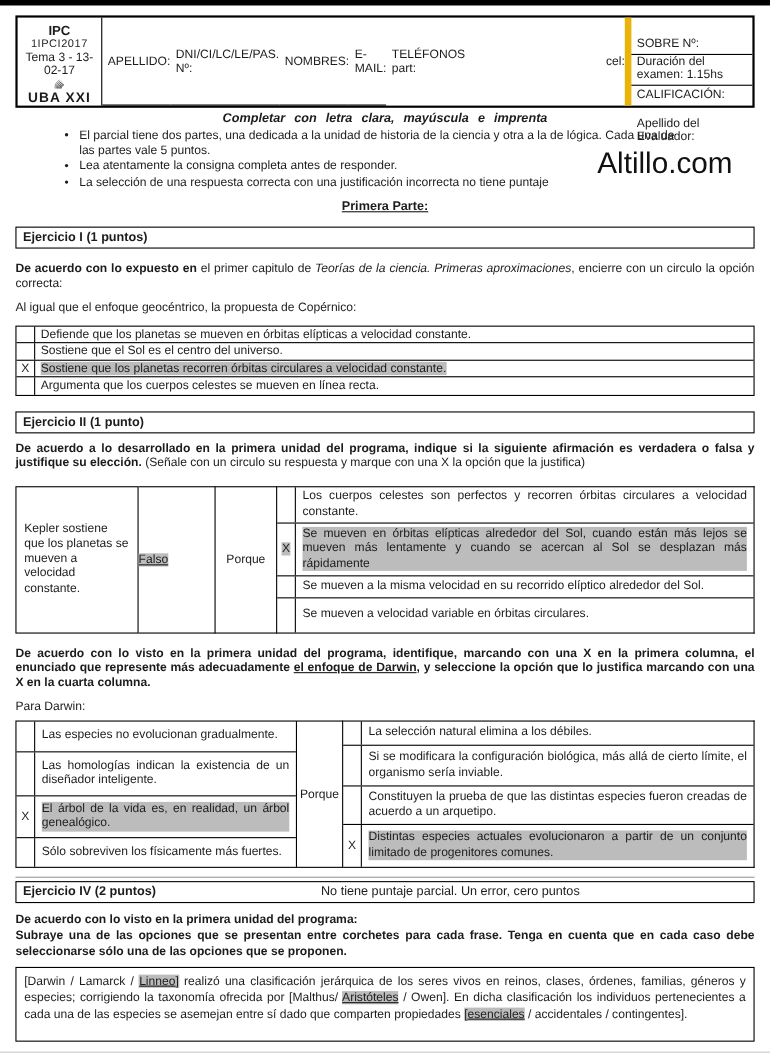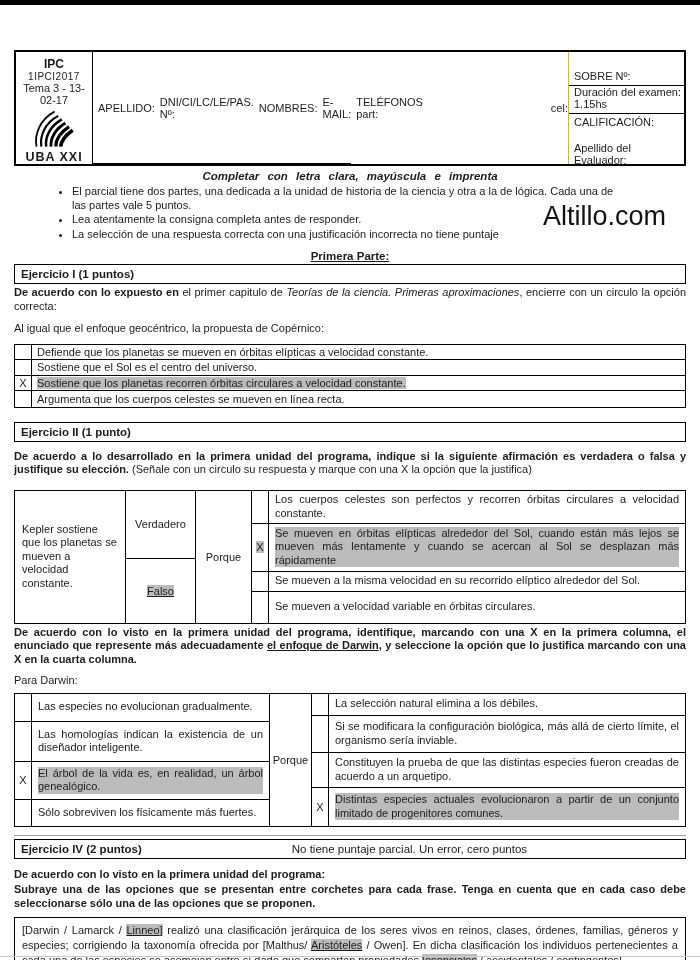--- a/index.html
+++ b/index.html
@@ -9,31 +9,31 @@
     background: #ffffff;
     color: #1c1c1c;
     font-family: "Liberation Sans", "DejaVu Sans", sans-serif;
     font-size: 11px;
     overflow: hidden;
   }
   .topbar { height:5px; background:#000; }
   .page { padding: 9px 14px 0 14px; }
 
   
-  .hdr { display:flex; border:2px solid #000; height:116px;margin-top:36px; }
+  .hdr { display:flex; border:2px solid #000; height:84px; }
   .hdr-left { width:122px; border-right:1px solid #000; display:flex; flex-direction:column; align-items:center; padding-top:5px; text-align:center; }
   .hdr-left .c1 { font-weight:bold; font-size:12px; }
   .hdr-left .c2 { font-size:10px; letter-spacing:.5px; }
   .hdr-left .c3 { font-size:11px; }
   .hdr-left svg { margin-top:2px; }
   .hdr-left .c4 { font-weight:bold; font-size:12.5px; letter-spacing:1px; margin-top:1px; }
   .hdr-mid { flex:1; display:flex; flex-direction:row; }
   .hdr-mid .cell { border-bottom:1px solid #000; display:flex; align-items:center; padding-left:5px; }
   .hdr-mid .cell:last-child { border-bottom:none; }
-  .hdr-right { width:196px; border-left:1px solid #eab308; display:flex; flex-direction:column; }
+  .hdr-right { width:196px; border-left:6px solid #eab308; display:flex; flex-direction:column; }
   .hdr-right .cell { border-bottom:1px solid #000; padding:0 0 3px 5px; display:flex; align-items:flex-end; }
   .hdr-right .cell-last { border-bottom:none; flex:1; display:block; padding-top:2px; }
   .hdr-right .cell-last .l2 { margin-top:14px; }
 
   
   .inst { position:relative; margin-top:4px; }
   .inst-title { text-align:center; font-weight:bold; font-style:italic; font-size:11.5px; word-spacing:5px; }
   .inst ul { margin:3px 0 0 58px; width:555px; }
   .inst li { margin-bottom:1px; line-height:13.5px; }
   .watermark { position:absolute; right:20px; top:31px; font-size:27px; color:#111; }
@@ -56,21 +56,21 @@
   .orow { display:flex; border-bottom:1px solid #000; height:15.5px; }
   .orow:last-child { border-bottom:none; }
   .ocell-x { width:17px; border-right:1px solid #000; display:flex; align-items:center; justify-content:center; }
   .ocell-t { flex:1; display:flex; align-items:center; padding-left:5px; }
 
   
   .ktable { display:flex; height:134px; margin-top:13px; }
   .kstat { width:112px; border:1px solid #000; display:flex; align-items:center; padding:4px 7px; line-height:13.5px; }
   .kvf { width:70px; border:1px solid #000; border-left:none; display:flex; flex-direction:column; }
   .kvf .v { flex:0 0 52%; border-bottom:1px solid #000; display:flex; align-items:center; justify-content:center; }
-  .kvf .f { flex:1; display:flex; align-items:center; justify-content:center; }
+  .kvf .f { flex:1; display:flex; align-items:center; }
   .kpq { width:56px; border:1px solid #000; border-left:none; display:flex; align-items:center; justify-content:center; }
   .kright { flex:1; border:1px solid #000; border-left:none; display:flex; flex-direction:column; }
   .krow { display:flex; border-bottom:1px solid #000; }
   .krow:last-child { border-bottom:none; flex:1; }
   .kx { width:17px; border-right:1px solid #000; display:flex; align-items:center; justify-content:center; }
   .ktxt { flex:1; display:flex; align-items:center; padding:2px 6px; line-height:13.5px; }
   .kr1 { flex:0 0 33px; } .kr2 { flex:0 0 48px; } .kr3 { flex:0 0 20px; }
 
   
   .dtable { display:flex; height:134px; margin-top:5px; }
@@ -83,21 +83,21 @@
   .dtxt { flex:1; display:flex; align-items:center; padding:2px 6px; line-height:13.5px; text-align:justify; }
   .dl1 { flex:0 0 28px; } .dl2 { flex:0 0 40px; } .dl3 { flex:0 0 38px; }
   .dr1 { flex:0 0 22px; } .dr2 { flex:0 0 37px;justify-content:center; } .dr3 { flex:0 0 35px; }
 
   .divider { border-top:1px solid #9a9a9a; margin-top:8px; }
 
   .final-box { border:1px solid #000; margin-top:7px; padding:5px 7px 16px 7px; line-height:15px; }
 
   .bottom-line { position:absolute; left:0; right:0; top:956px; height:1px; background:#c9c9c9; }
 
-  .mt3{margin-top:3px}.mt5{margin-top:2px}.mt8{margin-top:8px}
+  .mt3{margin-top:3px}.mt5{margin-top:12px}.mt8{margin-top:8px}
   .mt9{margin-top:9px}.mt11{margin-top:11px}.mt14{margin-top:14px}
 </style>
 </head>
 <body>
 
 <div class="topbar"></div>
 
 <div class="page">
 
   <div class="hdr">
@@ -201,23 +201,20 @@
   </div>
   <p class="para just mt8">
     <span class="b">De acuerdo a lo desarrollado en la primera unidad del programa, indique si la siguiente afirmación es verdadera o falsa y justifique su elección.</span><span> (Señale con un circulo su respuesta y marque con una X la opción que la justifica)</span>
   </p>
 
   <div class="ktable">
     <div class="kstat">
       <span>Kepler sostiene que los planetas se mueven a velocidad constante.</span>
     </div>
     <div class="kvf">
-      <div class="v">
-          <span>Verdadero</span>
-        </div>
       <div class="f">
           <span class="hl u">Falso</span>
         </div>
     </div>
     <div class="kpq">
         <span>Porque</span>
       </div>
     <div class="kright">
       <div class="krow kr1">
         <div class="kx"></div>

